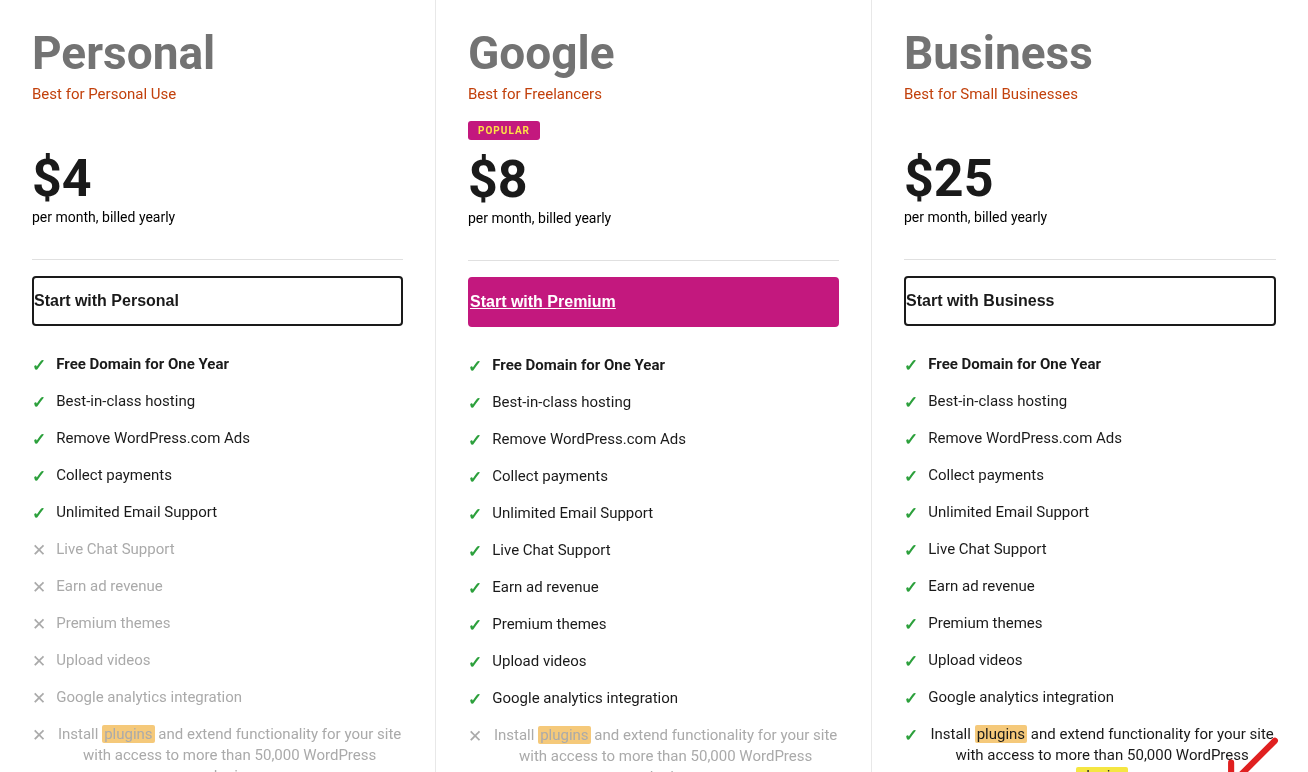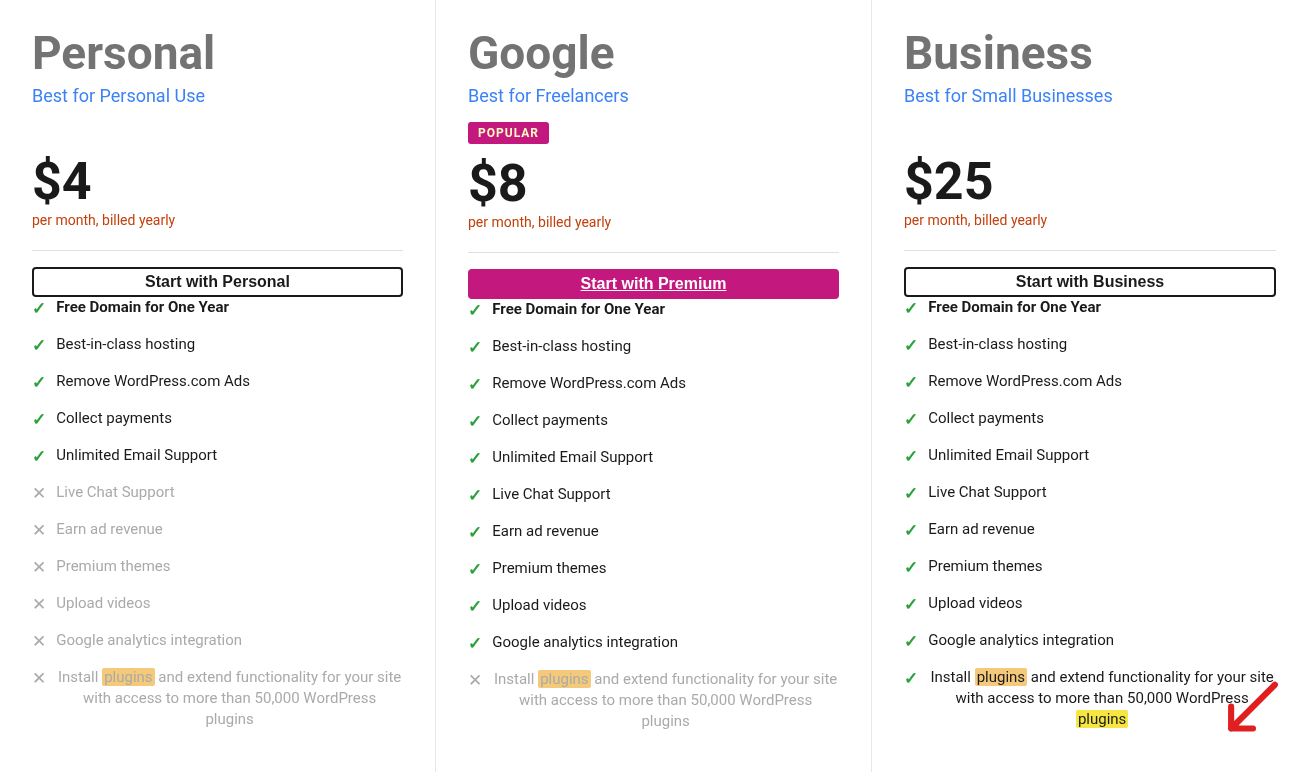--- a/index.html
+++ b/index.html
@@ -25,65 +25,66 @@
       border-right: none;
     }
     .plan-name {
       font-size: 46px;
       font-weight: 700;
       color: #737373;
       line-height: 1.1;
       margin-bottom: 6px;
     }
     .plan-tagline {
-      font-size: 18px;
-      color: #3b82f6;
+      font-size: 15px;
+      color: #c2410c;
       margin-bottom: 16px;
     }
     .popular-badge {
       display: inline-block;
       background: #c3187e;
-      color: #fef9c3;
-      font-size: 12px;
+      color: #fde047;
+      font-size: 10px;
       font-weight: 700;
       letter-spacing: 1px;
       padding: 4px 10px;
       border-radius: 3px;
       margin-bottom: 14px;
       text-transform: uppercase;
     }
     .plan-price {
       font-size: 52px;
       font-weight: 700;
       color: #1a1a1a;
       margin-bottom: 4px;
       line-height: 1;
     }
     .plan-billing {
       font-size: 14px;
-      color: #c2410c;
-      margin-bottom: 22px;
+      color: #000000;
+      margin-bottom: 34px;
     }
     .divider {
       border: none;
       border-top: 1px solid #e0e0e0;
       margin-bottom: 16px;
     }
     .start-btn {
       display: block;
       width: 100%;
-      padding: 4px 0;
+      padding: 14px 0;
       font-size: 16px;
       font-weight: 700;
       border-radius: 4px;
       cursor: pointer;
-      text-align: center;
+      text-align: left;
       border: 2px solid #1a1a1a;
       background: #fff;
       color: #1a1a1a;
+      margin-bottom: 28px;
     }
     .start-btn.premium {
       background: #c3187e;
       color: #fff;
       border: 2px solid #c3187e;
       text-decoration: underline;
     }
     .features-list {
       list-style: none;
     }

